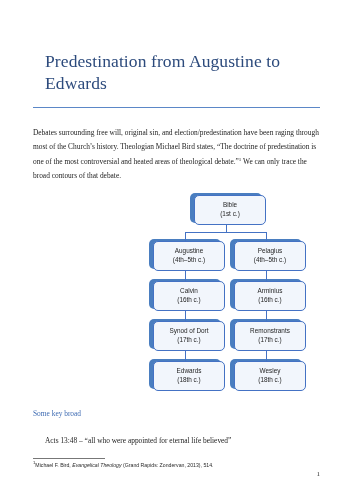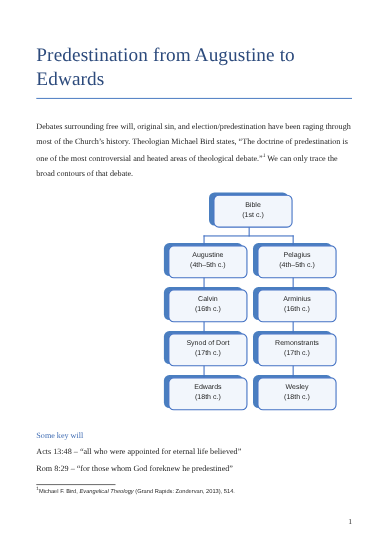--- a/index.html
+++ b/index.html
@@ -20,21 +20,21 @@
     left: 0; top: 0;
     width: 353px;
     height: 500px;
     background: #ffffff;
     box-sizing: border-box;
     padding: 0 33px;
   }
 
   
   .doc-title {
-    margin: 0;
+    margin: 12px;
     padding-top: 38px;
     font-family: "Liberation Serif", serif;
     font-size: 17.5px;
     line-height: 1.28;
     font-weight: 400;
     color: #2c4a7c;
     letter-spacing: 0.1px;
     max-width: 250px;
   }
   .title-rule {
@@ -105,21 +105,21 @@
   
   .key-heading {
     margin: 0;
     font-family: "Liberation Serif", serif;
     font-size: 7.4px;
     font-weight: 400;
     color: #3f6cb3;
     padding-top: 2px;
   }
   .verse {
-    margin: 0;
+    margin: 12px;
     padding-top: 5.5px;
     font-size: 7.4px;
     line-height: 1.35;
     color: #1c1c1c;
   }
 
   
   .fn-sep {
     margin-top: 9px;
     width: 72px;
@@ -223,22 +223,21 @@
     </div>
 
     <div class="node-shadow" style="left:230px; top:170px; width:72px; height:30px;"></div>
     <div class="node" style="left:234px; top:172px; width:72px; height:30px;">
       <span class="nl1">Wesley</span>
       <span class="nl2">(18th c.)</span>
     </div>
 
   </div>
 
-  <p class="key-heading">Some key will</p>
+  <p class="key-heading">Some key broad</p>
   <p class="verse">Acts 13:48 – “all who were appointed for eternal life believed”</p>
-  <p class="verse">Rom 8:29 – “for those whom God foreknew he predestined”</p>
 
   <div class="fn-sep"></div>
   <p class="footnote"><span class="fn-num">1</span><span>Michael F. Bird, </span><span class="it">Evangelical Theology</span><span> (Grand Rapids: Zondervan, 2013), 514.</span></p>
 
   <div class="page-number">1</div>
 
 </div>
 
 </body></html>

